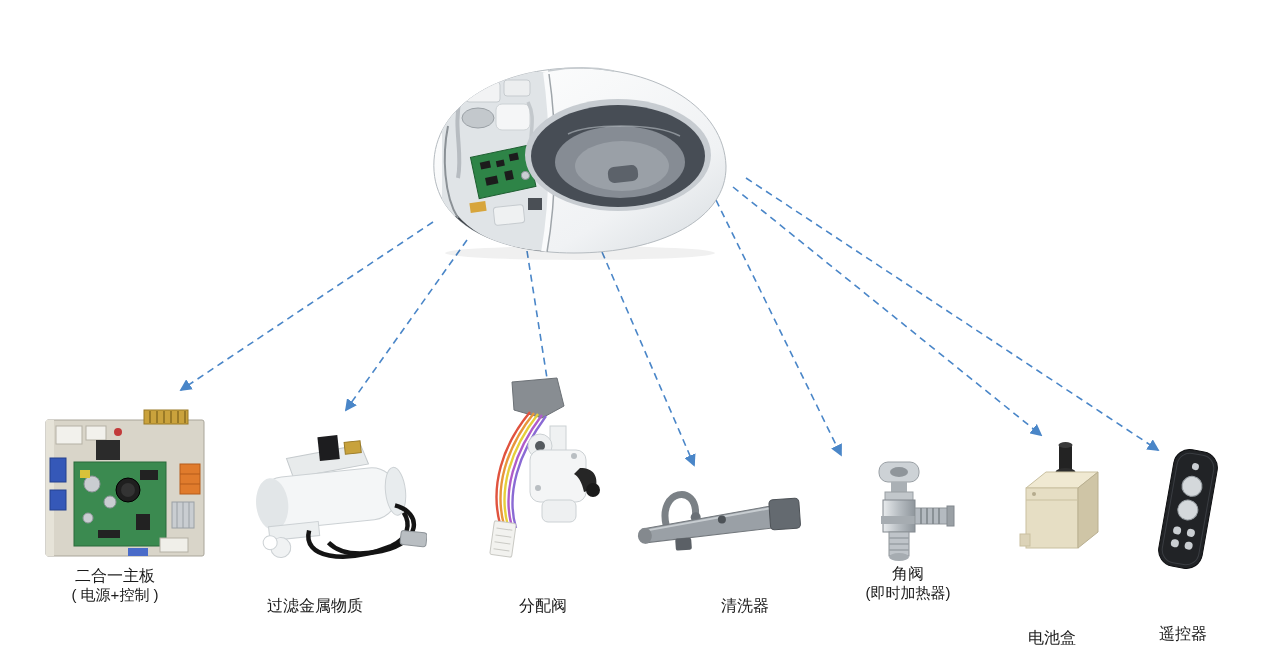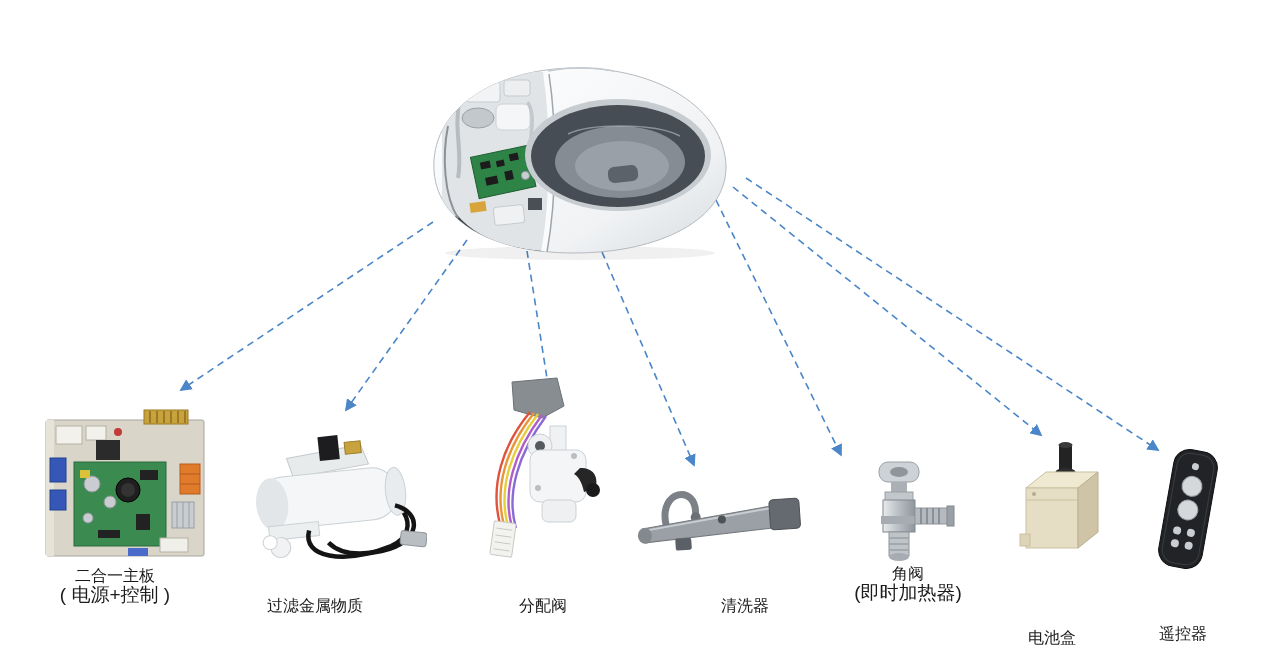--- a/index.html
+++ b/index.html
@@ -1,21 +1,21 @@
 <!DOCTYPE html>
 <html><head>
 <meta charset="utf-8">
 <style>
   html,body{margin:0;padding:0;background:#fff;}
   body{width:1279px;height:656px;overflow:hidden;font-family:"Liberation Sans","DejaVu Sans",sans-serif;}
   .canvas{position:relative;width:1279px;height:632px;background:#ffffff;}
   .layer{position:absolute;left:0;top:0;}
   .comp{position:absolute;}
   .label{position:absolute;transform:translateX(-50%);text-align:center;font-size:16px;line-height:19px;color:#1b1b1b;white-space:nowrap;}
-  .label .l2{font-size:19px;}
+  .label .l2{font-size:15px;}
   svg{display:block;}
 </style>
 </head>
 <body>
 
 <div class="canvas">
 
   <svg class="layer" width="1279" height="656" viewBox="0 0 1279 656">
     <defs>
       <marker id="ah" viewBox="0 0 10 10" refX="8.5" refY="5" markerWidth="7.5" markerHeight="7.5" orient="auto">

